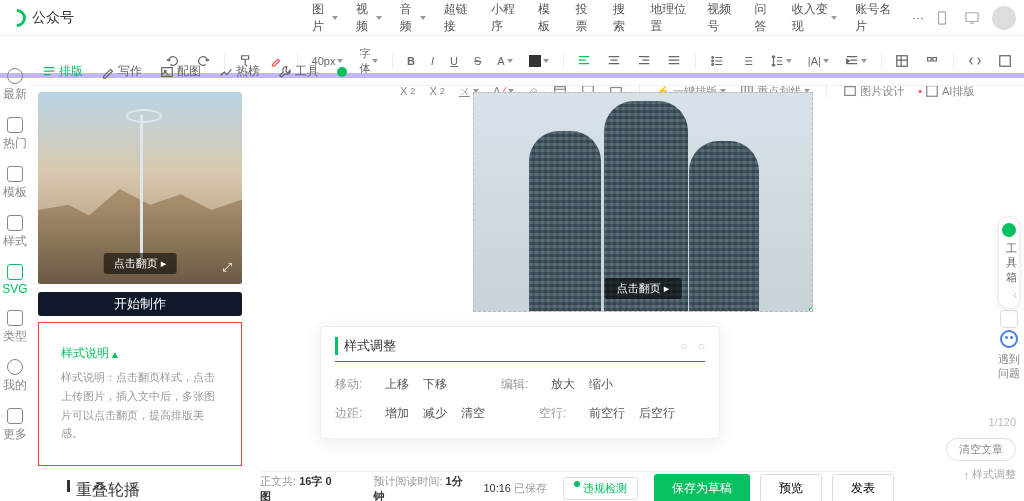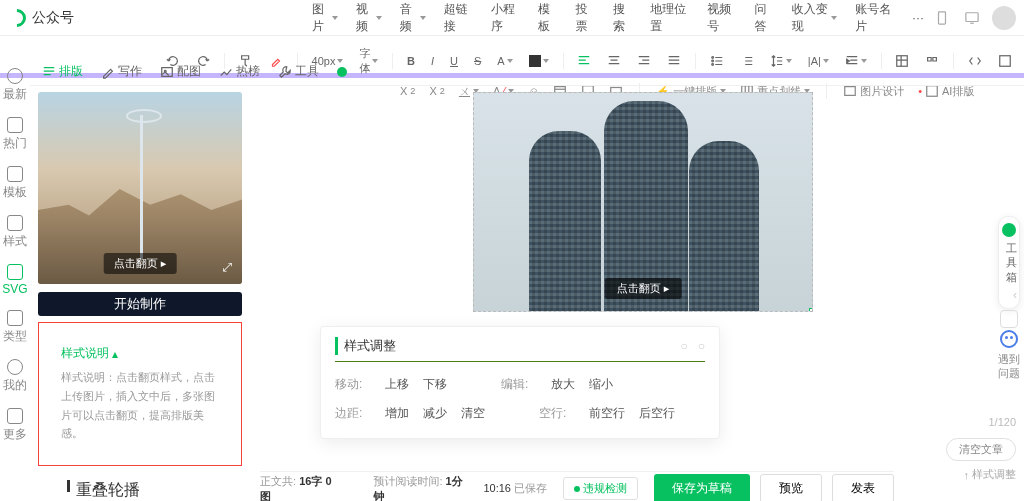--- a/index.html
+++ b/index.html
@@ -88,21 +88,21 @@
 .right-rail { width: 120px; display: flex; flex-direction: column; align-items: flex-end; padding: 10px 8px 0 0; }
 .counter { font-size: 11px; color: #bbb; margin-top: 320px; }
 .clear-btn { border: 1px solid #e0e0e0; border-radius: 14px; padding: 3px 12px; font-size: 11px; color: #888; background: #fff; margin-top: 10px; cursor: pointer; }
 .back-top { font-size: 11px; color: #aaa; margin-top: 6px; display: flex; align-items: center; gap: 3px; }
 
 
 .status { position: absolute; left: 260px; right: 130px; bottom: 2px; height: 28px; display: flex; align-items: center; gap: 16px; font-size: 11px; border-top: 1px solid #f0f0f0; padding-top: 6px; }
 .status .lbl { color: #999; }
 .status .val { color: #333; }
 .status .time { margin-left: 20px; color: #999; }
-.violate { color: #07c160; border: 1px solid #e0e0e0; padding: 3px 10px; border-radius: 3px; cursor: pointer; display: flex; align-items: center; gap: 3px; }
+.violate { color: #07c160; border: 1px solid #e0e0e0; padding: 3px 10px; border-radius: 3px; cursor: pointer; display: flex; align-items: flex-start; gap: 3px; }
 .draft-btn { background: #07c160; color: #fff; padding: 5px 18px; border: none; border-radius: 3px; cursor: pointer; font-size: 12px; }
 .plain-btn { border: 1px solid #ddd; background: #fff; padding: 5px 18px; border-radius: 3px; cursor: pointer; font-size: 12px; }
 .status-right { display: flex; gap: 10px; margin-left: auto; }
 .status-mid { flex: 1; display: flex; align-items: center; gap: 16px; }
 
 
 .float-tool { position: absolute; right: 4px; top: 216px; width: 22px; background: #fff; border: 1px solid #eee; border-radius: 10px; box-shadow: 0 2px 8px rgba(0,0,0,0.08); padding: 6px 2px; text-align: right; }
 .float-tool .dot { width: 14px; height: 14px; border-radius: 50%; background: #07c160; margin: 0 auto 4px; }
 .float-tool .ch { font-size: 11px; color: #666; line-height: 1.3; }
 .float-feedback { position: absolute; right: 4px; top: 330px; width: 22px; text-align: center; }

